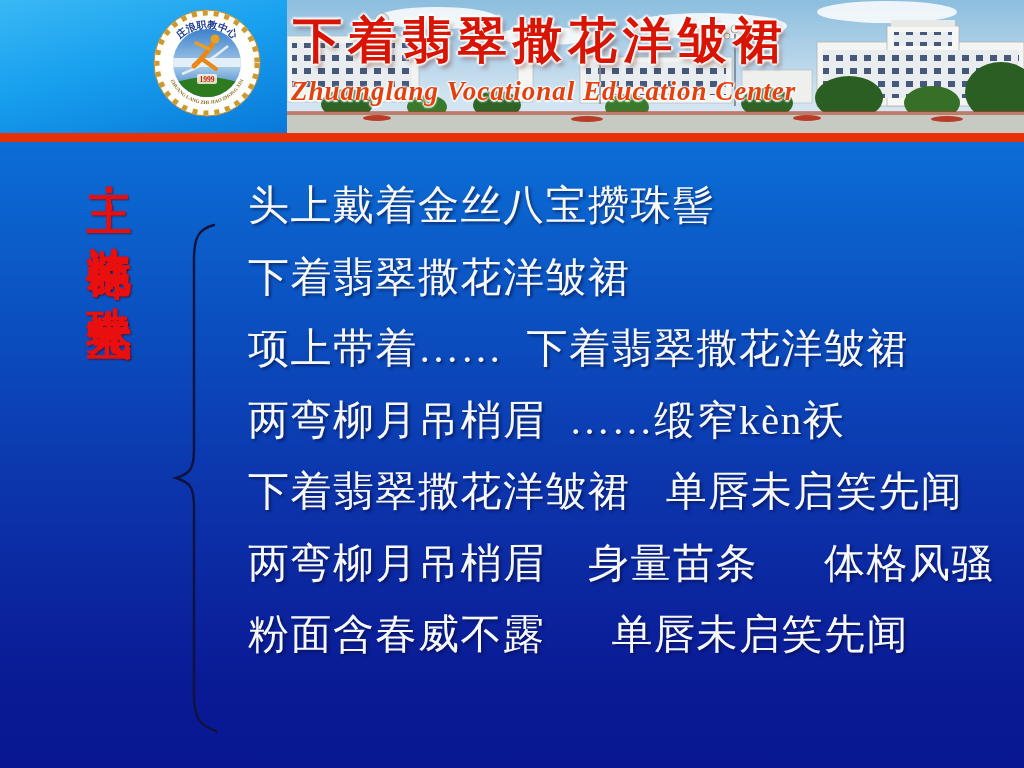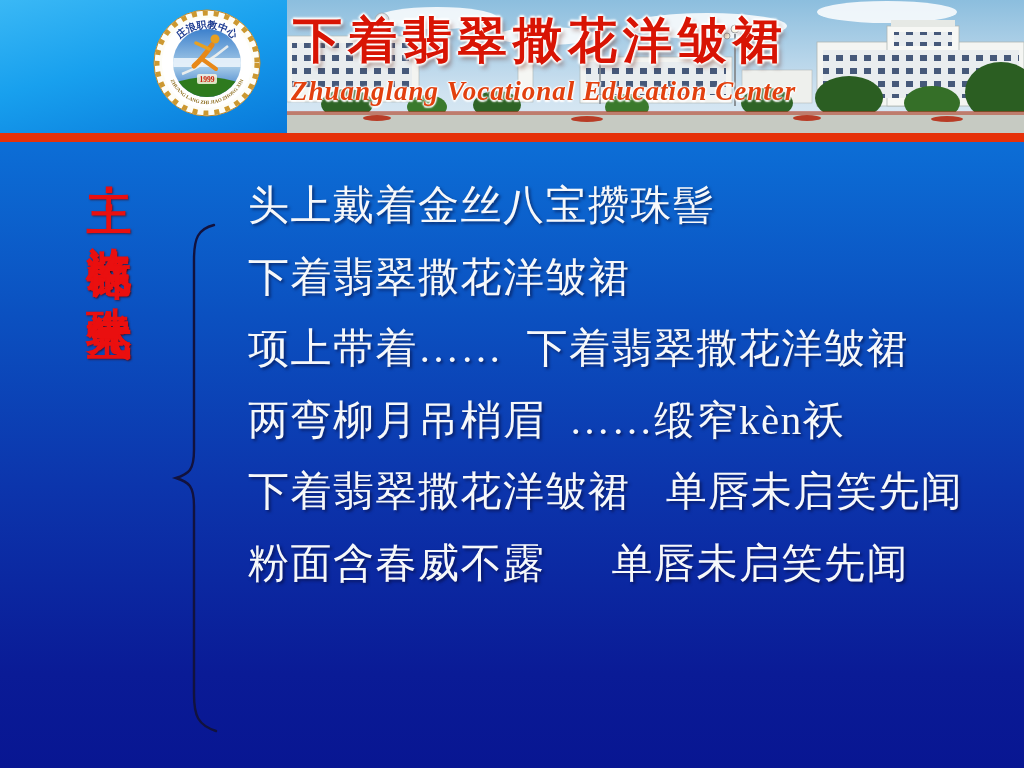--- a/index.html
+++ b/index.html
@@ -194,17 +194,18 @@
     <svg class="brace" viewBox="0 0 60 512">
       <path d="M48,3 C32,7 28,16 28,38 L28,228 C28,248 23,252 10,256 C23,260 28,264 28,284 L28,472 C28,494 32,503 50,509" fill="none" stroke="#12123e" stroke-width="2.4" stroke-linecap="round"></path>
     </svg>
 
     <div class="lines">
       <div class="line">头上戴着金丝八宝攒珠髻</div>
       <div class="line">下着翡翠撒花洋皱裙</div>
       <div class="line">项上带着……  下着翡翠撒花洋皱裙</div>
       <div class="line">两弯柳月吊梢眉  ……缎窄kèn袄</div>
       <div class="line">下着翡翠撒花洋皱裙   单唇未启笑先闻</div>
+      <div class="line">两弯柳月吊梢眉　身量苗条　  体格风骚</div>
       <div class="line">粉面含春威不露　  单唇未启笑先闻</div>
     </div>
   </div>
 
 </div>
 
 </body></html>

